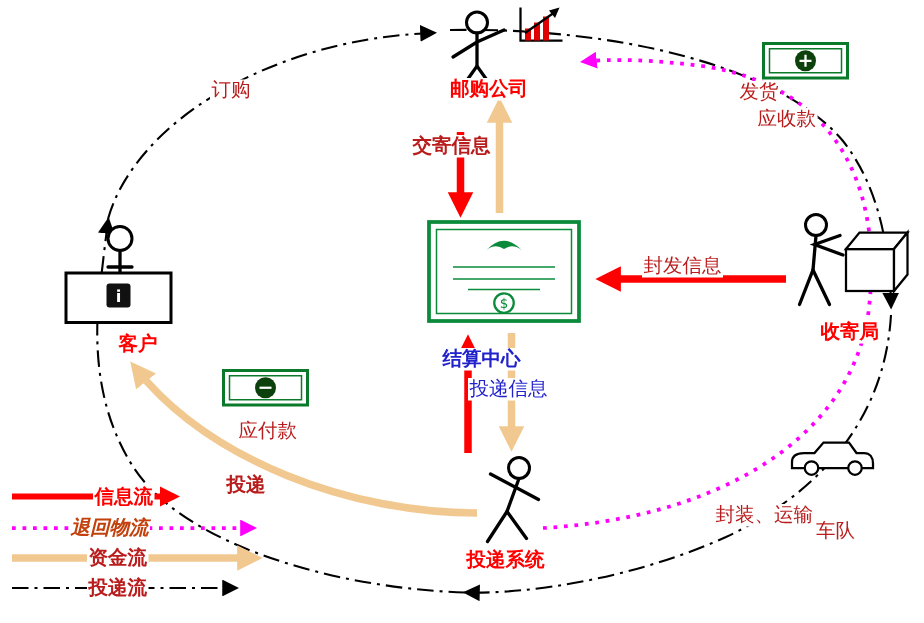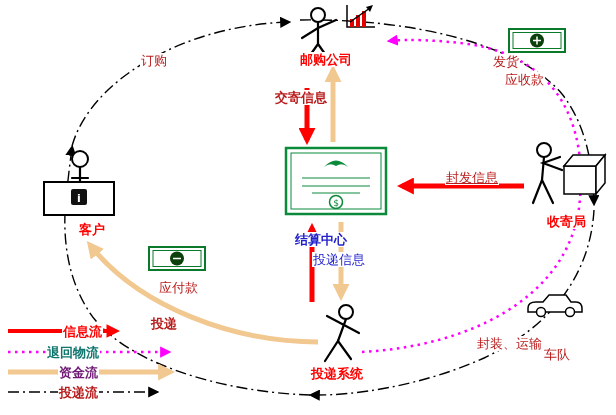--- a/index.html
+++ b/index.html
@@ -4,22 +4,22 @@
 <style>
   html,body{margin:0;padding:0;background:#fff;}
   #canvas{position:relative;width:616px;height:415px;background:#fff;overflow:hidden;
           font-family:"DejaVu Sans",sans-serif;}
   #flows{position:absolute;left:0;top:0;width:616px;height:415px;}
   .lbl{position:absolute;font-size:13px;line-height:15px;white-space:nowrap;
        background:#fff;padding:0 1px;z-index:5;}
   .node{font-weight:bold;}
   .red{color:#ff0000;}
   .blue{color:#2222cc;}
-  .mag{color:#0f766e;}
-  .tan{color:#701a75;}
+  .mag{color:#c2410c;font-style:italic;}
+  .tan{color:#b91c1c;}
   .blk{color:#b91c1c;}
 </style>
 </head>
 <body>
 
 <div id="canvas">
 
   <svg id="flows" viewBox="0 0 616 415">
     <defs>
       <marker id="ah-red" viewBox="0 0 10 10" refX="7" refY="5" markerWidth="3.4" markerHeight="3.4" orient="auto">
@@ -140,21 +140,21 @@
   <div class="lbl node blue" style="left:294px;top:232px;">结算中心</div>
   <div class="lbl node red" style="left:546px;top:214px;">收寄局</div>
   <div class="lbl node red" style="left:78px;top:222px;">客户</div>
   <div class="lbl node red" style="left:310px;top:366px;">投递系统</div>
   <div class="lbl blk" style="left:543px;top:322px;margin-top:25px;">车队</div>
 
   <div class="lbl blk" style="left:140px;top:53px;">订购</div>
   <div class="lbl blk" style="left:274px;top:90px;font-weight:bold;">交寄信息</div>
   <div class="lbl blk" style="left:492px;top:54px;">发货</div>
   <div class="lbl blk" style="left:504px;top:72px;">应收款</div>
-  <div class="lbl blk" style="left:445px;top:170px;text-decoration:underline;">封发信息</div>
+  <div class="lbl blk" style="left:428px;top:170px;">封发信息</div>
   <div class="lbl blk" style="left:158px;top:280px;">应付款</div>
   <div class="lbl blue" style="left:312px;top:252px;">投递信息</div>
   <div class="lbl blk" style="left:150px;top:316px;font-weight:bold;">投递</div>
   <div class="lbl blk" style="left:476px;top:336px;">封装、运输</div>
 
   <div class="lbl node red" style="left:62px;top:324px;">信息流</div>
   <div class="lbl node mag" style="left:46px;top:345px;">退回物流</div>
   <div class="lbl node tan" style="left:58px;top:365px;">资金流</div>
   <div class="lbl node blk" style="left:58px;top:385px;text-align:center;">投递流</div>
 

